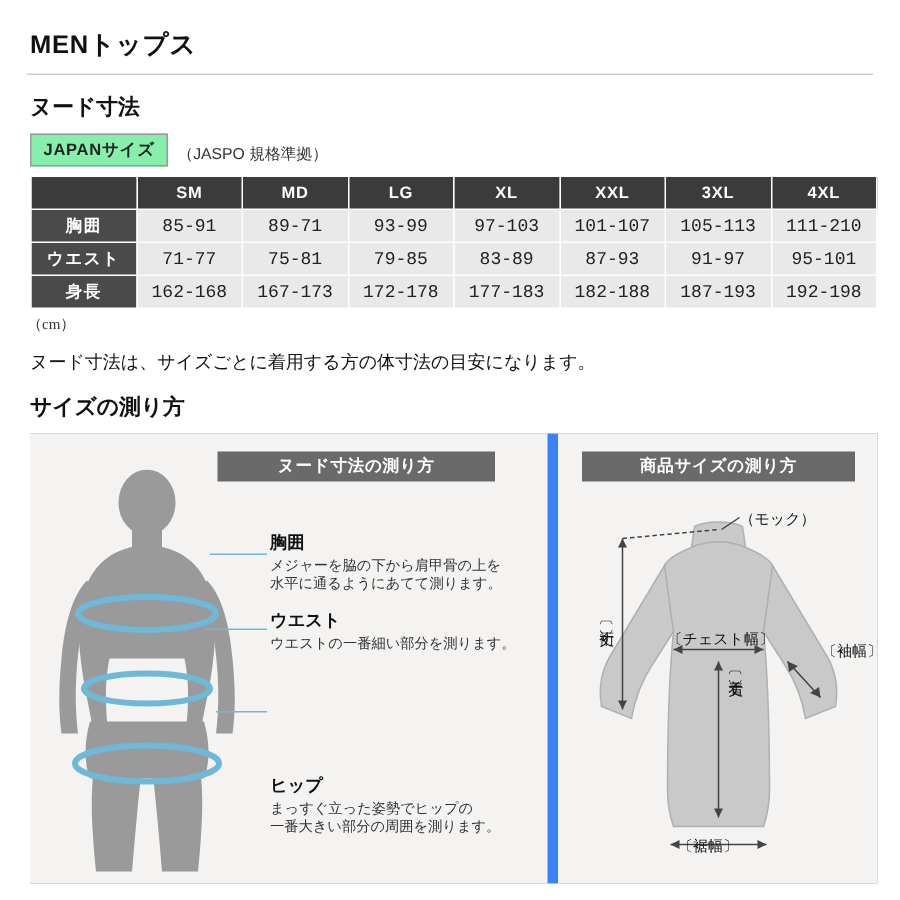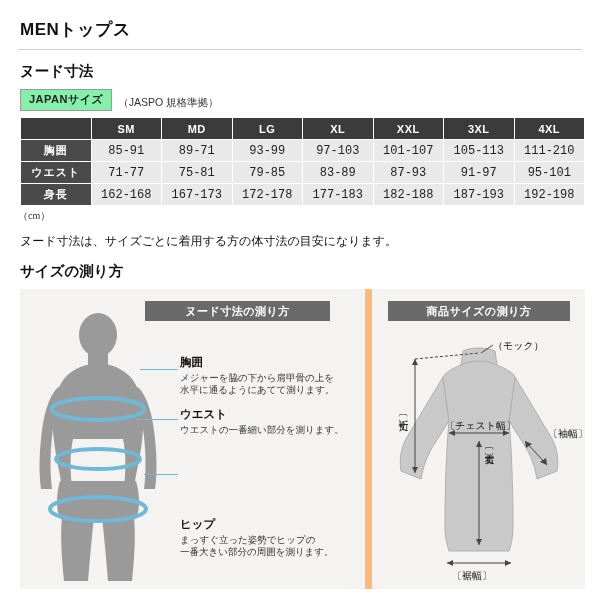--- a/index.html
+++ b/index.html
@@ -96,21 +96,21 @@
     margin:10px 0 0 2px;
     color:#111;
   }
 
   
   .diagram-wrap {
     position:relative;
     margin:6px 0 0 2px;
     width:565px;
     height:300px;
-    background:#fdba74;
+    background:#3b82f6;
     text-decoration:underline;
   }
   .panel {
     position:absolute;
     top:0;
     background:#f4f2f1;
   }
   .panel.left { left:0; width:345px; height:300px; background:#f4f3f2; }
   .panel.right { left:352px; width:213px; height:300px; background:#f4f3f2; }
 
@@ -317,16 +317,16 @@
           <line x1="96" y1="12" x2="108" y2="4"></line>
         </g>
       </svg>
     </div>
 
     <div class="glabel" style="left:473px; top:50px;">（モック）</div>
     <div class="glabel" style="left:425px; top:130px;">〔チェスト幅〕</div>
     <div class="glabel" style="left:528px; top:138px;">〔袖幅〕</div>
     <div class="glabel vert" style="left:376px; top:122px;">〔裄丈〕</div>
     <div class="glabel vert" style="left:462px; top:155px;">〔着丈〕</div>
-    <div class="glabel" style="left:432px; top:280px;">〔裾幅〕</div>
+    <div class="glabel" style="left:432px; top:268px;">〔裾幅〕</div>
   </div>
 
 </div>
 
 </body></html>

